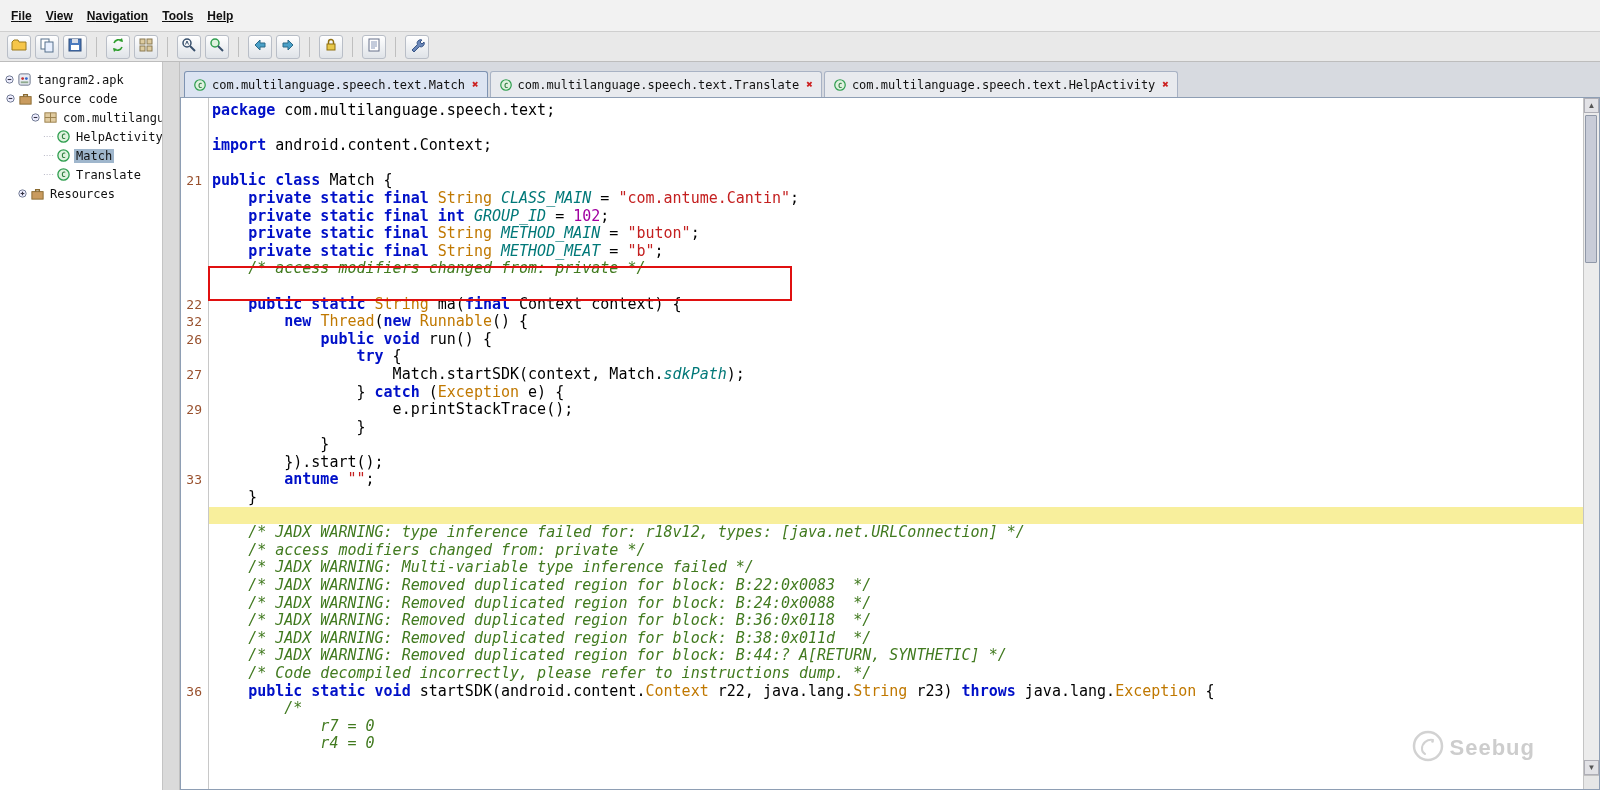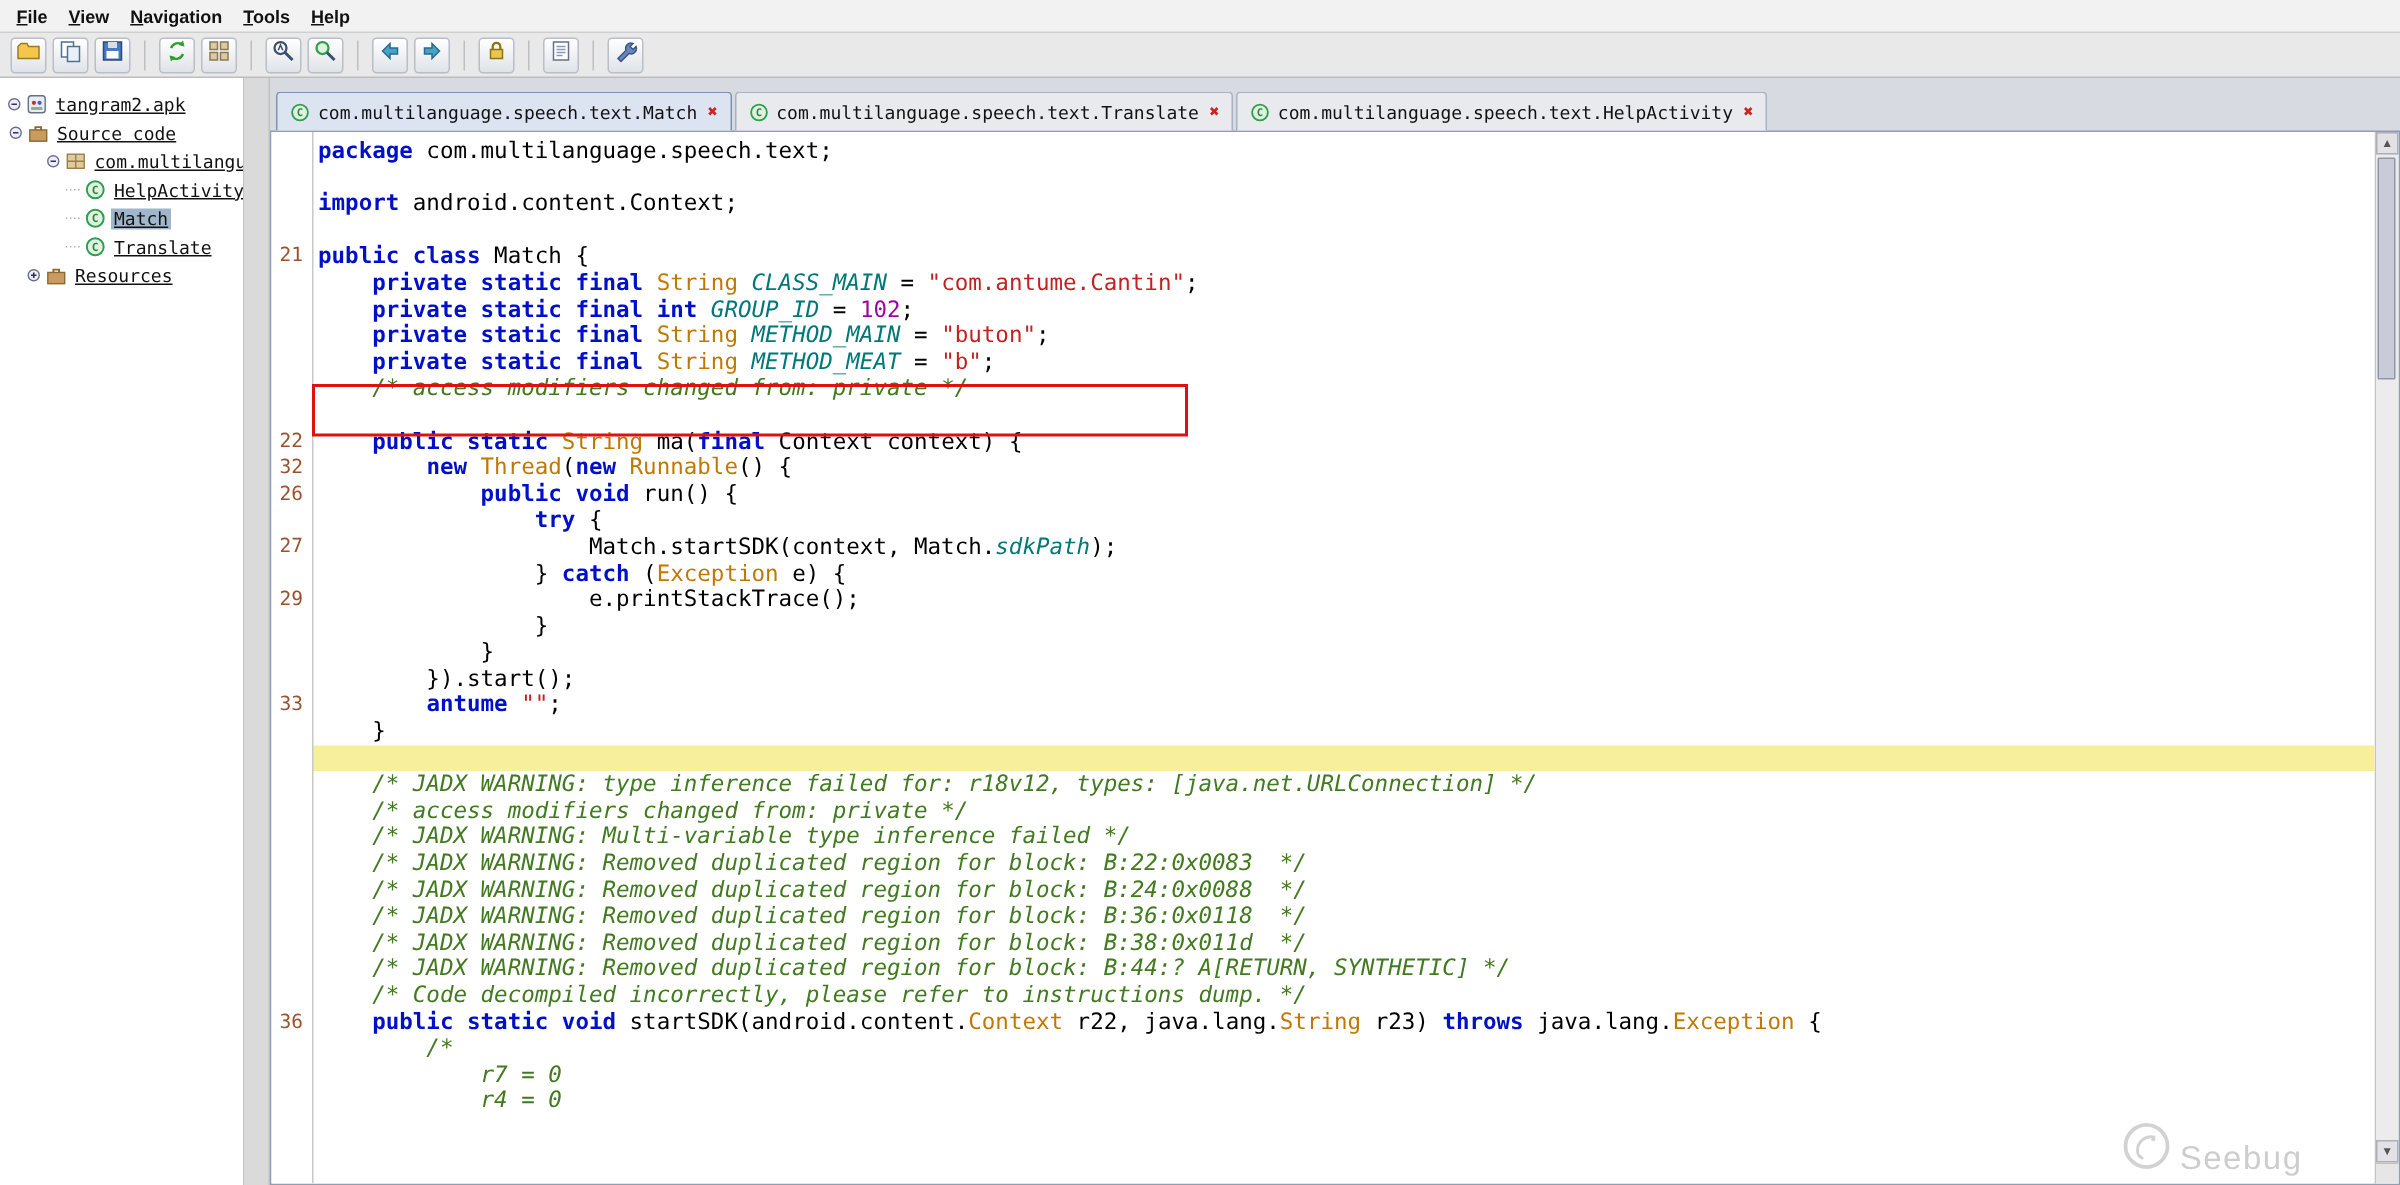--- a/index.html
+++ b/index.html
@@ -1,38 +1,38 @@
 <!DOCTYPE html>
 <html><head>
 <meta charset="utf-8">
 <style>
   * { margin:0; padding:0; box-sizing:border-box; }
   html,body { width:1600px; height:790px; overflow:hidden; }
   body { font-family:"Liberation Sans", sans-serif; background:#d6d6d6; }
   .app { width:1600px; height:790px; display:flex; flex-direction:column; }
 
   
-  .menubar { height:22px; background:#f2f2f2; border-bottom:1px solid #cfcfcf;
-             display:flex; align-items:center; padding-left:4px; }
+  .menubar { height:32px; background:#f2f2f2; border-bottom:1px solid #cfcfcf;
+             display:flex; align-items:center; padding-left:4px;text-decoration:underline; }
   .menu-item { font-size:12px; font-weight:bold; color:#111; padding:2px 7px; cursor:default; }
   .menu-item::first-letter { text-decoration:underline; }
 
   
   .toolbar { height:30px; background:#e9e9e9; border-bottom:1px solid #bdbdbd;
              display:flex; align-items:center; padding-left:5px; }
   .tb-btn { width:24px; height:24px; margin:0 2px; border:1px solid #b9bec7; border-radius:3px;
             background:linear-gradient(#ffffff,#dfe3e8); display:flex; align-items:center; justify-content:center; }
   .tb-btn svg { width:16px; height:16px; }
   .tb-sep { width:1px; height:20px; background:#bfbfbf; margin:0 7px; }
 
   
   .main { flex:1; display:flex; min-height:0; }
   .sidebar { width:163px; background:#ffffff; border-right:1px solid #c4c4c4; padding-top:8px; overflow:hidden; }
   .tree-row { height:19px; display:flex; align-items:center; font-family:"DejaVu Sans Mono", monospace;
-              font-size:12px; color:#111; white-space:nowrap; cursor:default;text-decoration:underline; }
+              font-size:12px; color:#111; white-space:nowrap; cursor:default; }
   .tree-row.selected .tree-label { background:#9fb6cc; }
   .tree-handle { width:13px; height:13px; flex:0 0 13px; display:flex; align-items:center; justify-content:center; }
   .tree-handle svg { width:11px; height:11px; }
   .tree-icon { width:15px; height:15px; flex:0 0 15px; margin:0 3px 0 1px; }
   .tree-icon svg { width:15px; height:15px; }
   .tree-label { padding:0 2px; }
   .splitter { width:17px; background:#dadada; border-right:1px solid #c0c0c0; }
 
   
   .content { flex:1; display:flex; flex-direction:column; min-width:0; background:#d7dae0; }
@@ -69,22 +69,22 @@
   .vscroll { width:16px; flex:0 0 16px; background:#ececec; border-left:1px solid #c4c4c4;
              display:flex; flex-direction:column; }
   .vs-btn { height:15px; background:#e2e2e6; border:1px solid #aeaeb6; font-size:8px; color:#555;
             display:flex; align-items:center; justify-content:center; }
   .vs-track { flex:1; position:relative; }
   .vs-thumb { position:absolute; top:2px; left:1px; width:12px; height:148px;
               background:#c8ccd8; border:1px solid #9098a8; border-radius:1px; }
   .vs-corner { height:14px; background:#e6e6e6; border-top:1px solid #c0c0c0; }
 
   
-  .watermark { position:absolute; right:48px; bottom:4px; display:flex; align-items:flex-end;
-               opacity:0.75; pointer-events:none; }
+  .watermark { position:absolute; right:48px; bottom:23px; display:flex; align-items:center;
+               opacity:0.75; pointer-events:none;font-weight:bold; }
   .wm-logo svg { width:32px; height:32px; }
   .wm-text { font-size:22px; color:#bdbdbd; letter-spacing:1px; margin-left:6px; font-family:"Liberation Sans", sans-serif; }
 </style>
 </head>
 <body>
 
 <div class="app">
 
   <div class="menubar" id="menubar">
       <div class="menu-item">File</div>

